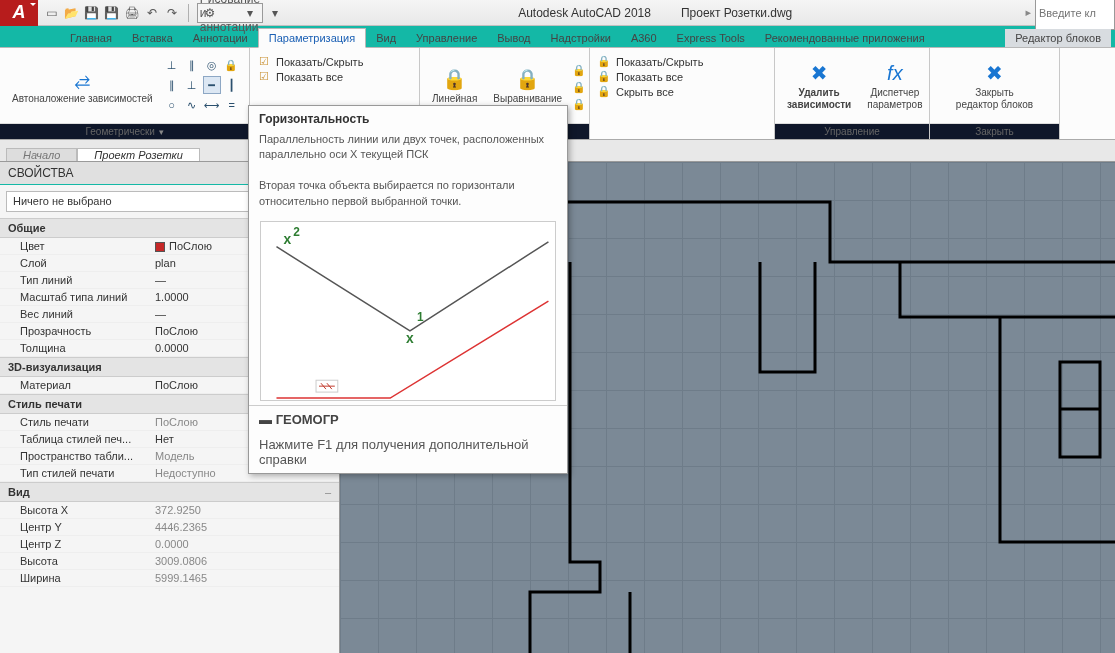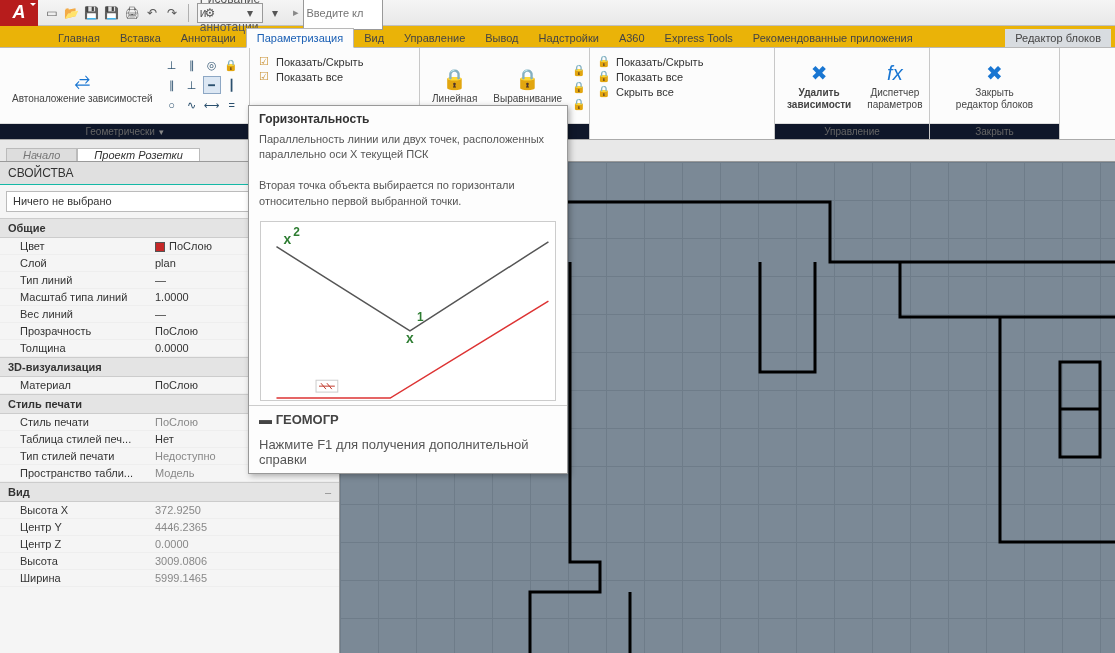--- a/index.html
+++ b/index.html
@@ -9,21 +9,21 @@
 .titlebar { height: 26px; background: linear-gradient(#f5f5f5,#e8e8e8); display: flex; align-items: center; border-bottom: 1px solid #c0c0c0; }
 .logo { width: 38px; height: 26px; background: #b71c1c; color: #fff; font-weight: bold; font-size: 18px; display: flex; align-items: center; justify-content: center; font-style: italic; position: relative; }
 .logo::after { content:""; position:absolute; right:2px; top:3px; border:3px solid transparent; border-top-color:#fff;}
 .qat { display: flex; gap: 4px; padding: 0 6px; align-items: center; }
 .qat span { width: 16px; height: 16px; display: inline-flex; align-items: center; justify-content: center; color: #555; font-size: 12px; }
 .sep { width: 1px; height: 18px; background: #b0b0b0; margin: 0 4px; }
 .titlebar-text { flex: 1; display: flex; justify-content: center; gap: 30px; font-size: 12px; }
 .command-input { width: 80px; height: 18px; border: 1px solid #999; background: #fff; font-size: 11px; padding: 16px 3px; color:#888;}
 
 
-.ribbon-tabs { height: 22px; background: #eab308; display: flex; align-items: flex-end; padding-left: 48px; gap: 0; border-bottom: 1px solid #b8b8b8; font-size: 11px; }
+.ribbon-tabs { height: 22px; background: #14b8a6; display: flex; align-items: flex-end; padding-left: 60px; gap: 0; border-bottom: 1px solid #b8b8b8; font-size: 11px; }
 .ribbon-tabs > div { padding: 3px 10px; cursor: default; color: #444; }
 .ribbon-tabs > div.active { background: #fcfcfc; border: 1px solid #b8b8b8; border-bottom: 1px solid #fcfcfc; margin-bottom: -1px; color: #1a5fb4; }
 .ribbon-tabs > div.editor-tab { background: #d8dce0; margin-left: auto; margin-right: 4px;}
 
 
 .ribbon { height: 92px; background: #fcfcfc; display: flex; border-bottom: 1px solid #aaa; }
 .panel { border-right: 1px solid #c8c8c8; padding: 2px 6px 0 6px; display: flex; flex-direction: column; justify-content: space-between; }
 .panel-footer { font-size: 10px; color: #666; text-align: center; padding: 2px 0; background: #0f172a; margin: 0 -6px; border-top: 1px solid #ddd; display:flex; justify-content:center; align-items:center; gap:4px;}
 .panel-footer .arrow::after { content:"▾"; font-size:9px; color:#888;}
 .panel-row { display: flex; align-items: center; gap: 4px; }
@@ -91,20 +91,24 @@
     <span>↶</span>
     <span>↷</span>
     <div class="sep"></div>
     <div class="workspace-dd">
       <span>⚙</span>
       <span>Рисование и аннотации</span>
       <span>▾</span>
     </div>
     <span>▾</span>
   </div>
+  <div class="titlebar-text">
+    <span>Autodesk AutoCAD 2018</span>
+    <span>Проект Розетки.dwg</span>
+  </div>
   <span style="color:#888; padding:0 4px;">▸</span>
   <input class="command-input" placeholder="Введите кл" style="">
 </div>
 
 <div class="ribbon-tabs">
   <div>Главная</div>
   <div>Вставка</div>
   <div>Аннотации</div>
   <div class="active">Параметризация</div>
   <div>Вид</div>
@@ -284,26 +288,26 @@
     <div class="props-group">Стиль печати</div>
     <div class="props-row">
         <div class="k">Стиль печати</div>
         <div class="v dim">ПоСлою</div>
       </div>
     <div class="props-row">
         <div class="k">Таблица стилей печ...</div>
         <div class="v">Нет</div>
       </div>
     <div class="props-row">
+        <div class="k">Пространство табли...</div>
+        <div class="v dim">Модель</div>
+      </div>
+    <div class="props-row">
         <div class="k">Тип стилей печати</div>
         <div class="v dim">Недоступно</div>
-      </div>
-    <div class="props-row">
-        <div class="k">Пространство табли...</div>
-        <div class="v dim">Модель</div>
       </div>
     <div class="props-group">Вид</div>
     <div class="props-row">
         <div class="k">Высота X</div>
         <div class="v dim">372.9250</div>
       </div>
     <div class="props-row">
         <div class="k">Центр Y</div>
         <div class="v dim">4446.2365</div>
       </div>

